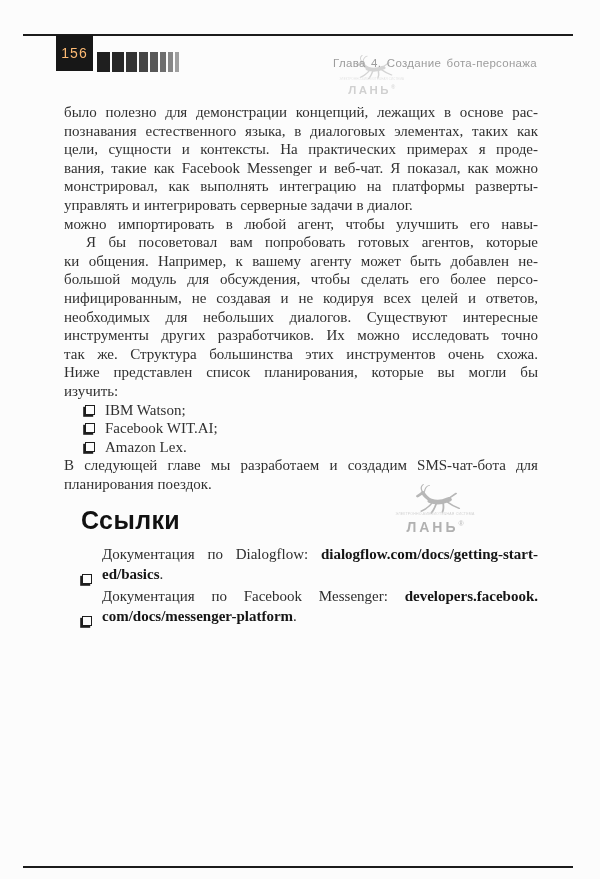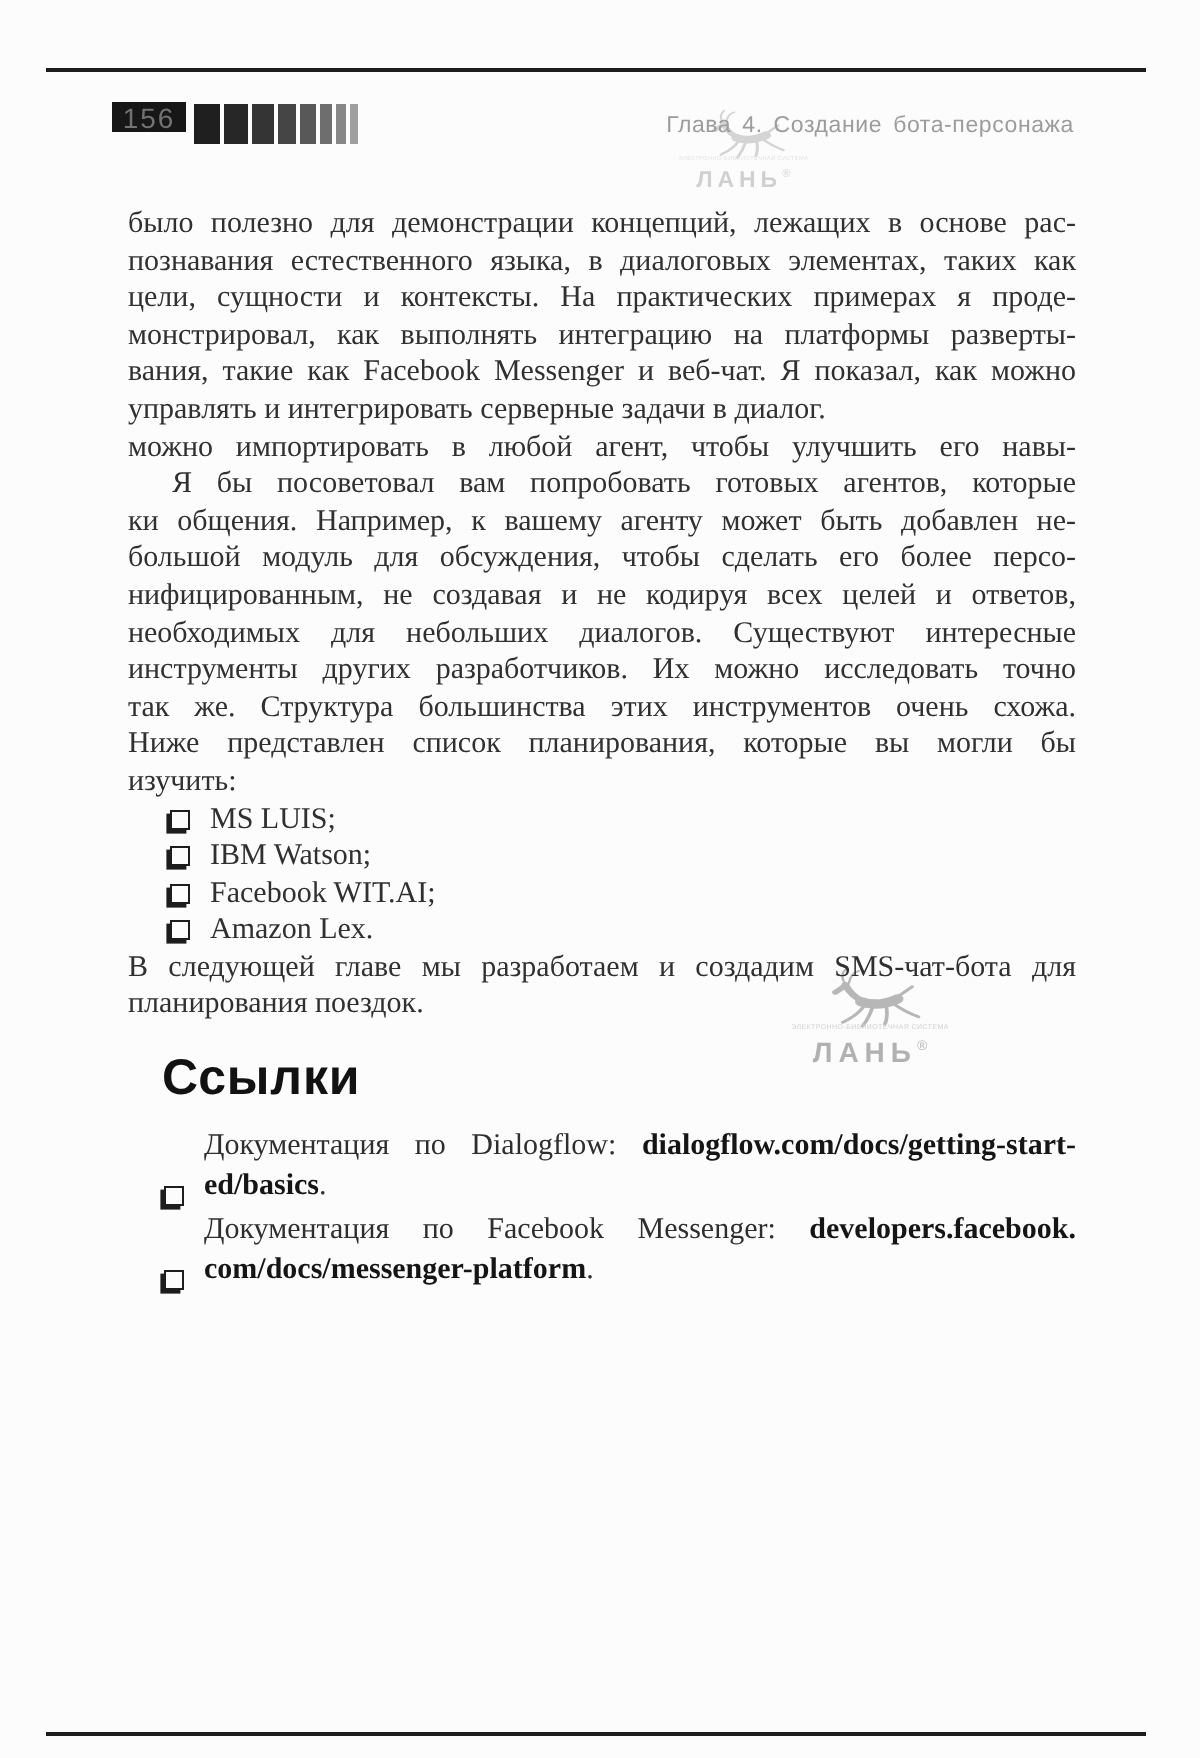--- a/index.html
+++ b/index.html
@@ -6,22 +6,22 @@
   body{width:600px;height:879px;background:#fbfbfb;overflow:hidden;
        font-family:"Liberation Serif","DejaVu Serif",serif;}
   .page{position:relative;width:600px;height:879px;background:#fcfcfc;}
 
   
   .rule{position:absolute;left:23px;width:550px;background:#1c1c1c;}
   .rule.top{top:34px;height:2px;}
   .rule.bottom{top:866px;height:2px;}
 
   
-  .pagenum-box{position:absolute;left:56px;top:51px;width:37px;height:15px;
-    background:#171717;color:#737373;display:flex;align-items:center;justify-content:center;
+  .pagenum-box{position:absolute;left:56px;top:35px;width:37px;height:36px;
+    background:#171717;color:#fdba74;display:flex;align-items:center;justify-content:center;
     font-family:"Liberation Sans",sans-serif;font-size:14px;letter-spacing:1px;}
   .squares{position:absolute;left:97px;top:52px;height:20px;display:flex;gap:2px;}
   .sq{height:20px;}
   .chapter-title{position:absolute;right:63px;top:57px;
     font-family:"Liberation Sans",sans-serif;font-size:11.5px;color:#9c9c9c;
     letter-spacing:.3px;word-spacing:2px;z-index:2;}
 
   
   .lan-wm{position:absolute;display:flex;flex-direction:column;align-items:center;z-index:0;}
   .lan-wm svg{display:block;}
@@ -111,43 +111,39 @@
     <div class="wm-tagline">ЭЛЕКТРОННО-БИБЛИОТЕЧНАЯ СИСТЕМА</div>
     <div class="wm-brand"><span>ЛАНЬ</span><span class="wm-reg">®</span></div>
   </div>
 
   <div class="content bodytext">
 
     <div>
       <div class="jline">было полезно для демонстрации концепций, лежащих в основе рас-</div>
       <div class="jline">познавания естественного языка, в диалоговых элементах, таких как</div>
       <div class="jline">цели, сущности и контексты. На практических примерах я проде-</div>
+      <div class="jline">вания, такие как Facebook Messenger и веб-чат. Я показал, как можно</div>
       <div class="jline">монстрировал, как выполнять интеграцию на платформы разверты-</div>
-      <div class="jline">вания, такие как Facebook Messenger и веб-чат. Я показал, как можно</div>
       <div class="lline">управлять и интегрировать серверные задачи в диалог.</div>
     </div>
 
     <div>
       <div class="jline">можно импортировать в любой агент, чтобы улучшить его навы-</div>
       <div class="jline indent">Я бы посоветовал вам попробовать готовых агентов, которые</div>
       <div class="jline">ки общения. Например, к вашему агенту может быть добавлен не-</div>
       <div class="jline">большой модуль для обсуждения, чтобы сделать его более персо-</div>
       <div class="jline">нифицированным, не создавая и не кодируя всех целей и ответов,</div>
       <div class="jline">необходимых для небольших диалогов. Существуют интересные</div>
       <div class="jline">инструменты других разработчиков. Их можно исследовать точно</div>
       <div class="jline">так же. Структура большинства этих инструментов очень схожа.</div>
       <div class="jline">Ниже представлен список планирования, которые вы могли бы</div>
       <div class="lline">изучить:</div>
     </div>
 
     <div>
-      <div class="tool">
-        <span class="bullet"></span>
-        <span class="tool-label">MS LUIS;</span>
-      </div>
       <div class="tool">
         <span class="bullet"></span>
         <span class="tool-label">IBM Watson;</span>
       </div>
       <div class="tool">
         <span class="bullet"></span>
         <span class="tool-label">Facebook WIT.AI;</span>
       </div>
       <div class="tool">
         <span class="bullet"></span>

